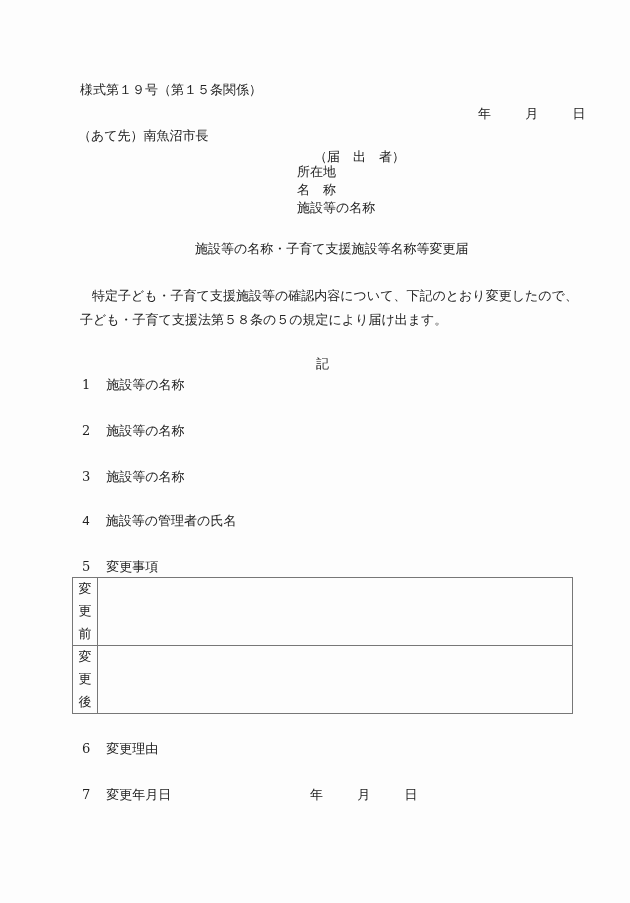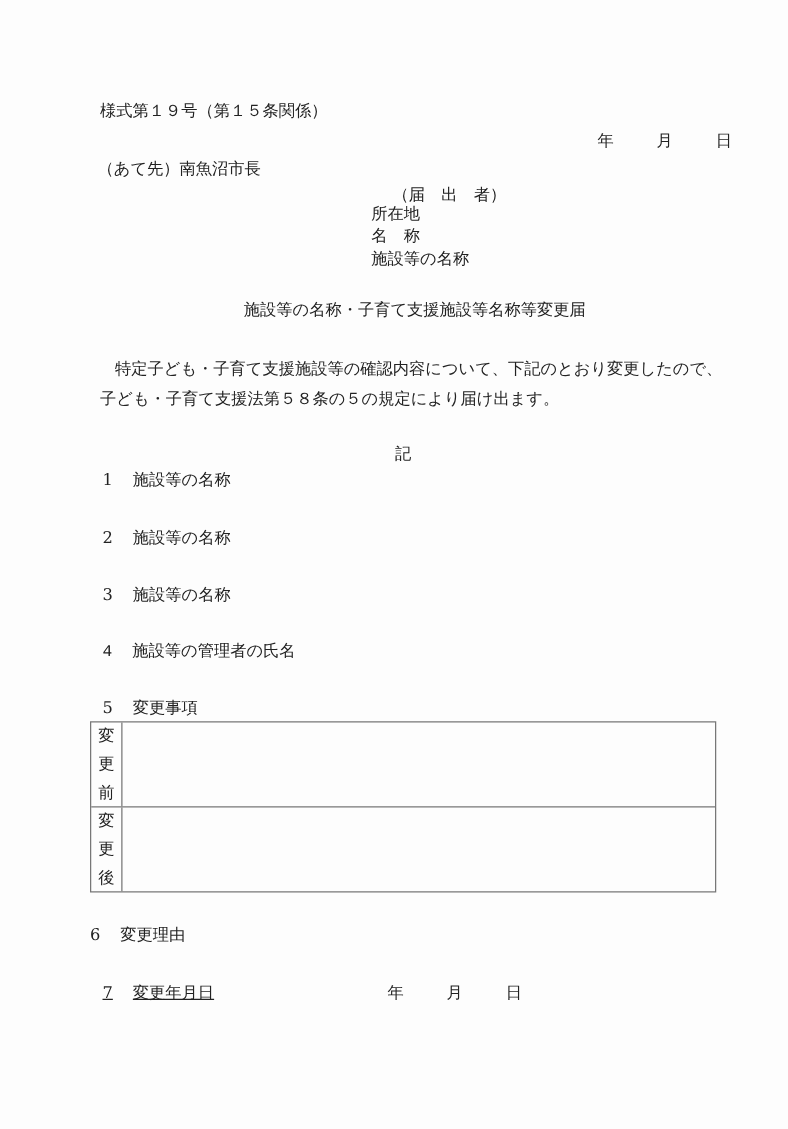--- a/index.html
+++ b/index.html
@@ -84,24 +84,24 @@
   <div class="row r2">
     <div class="label">
       <span>変</span>
       <span>更</span>
       <span>後</span>
     </div>
     <div class="content"></div>
   </div>
 </div>
 
-<div class="abs" style="left:72px;top:741px;text-align:center;">
+<div class="abs" style="left:82px;top:741px;text-align:center;">
   <span>6</span><span style="display:inline-block;width:16px"></span><span>変更理由</span>
 </div>
-<div class="abs" style="left:82px;top:787px;text-decoration:underline;">
+<div class="abs" style="left:82px;top:787px;">
   <span>7</span><span style="display:inline-block;width:16px"></span><span>変更年月日</span>
 </div>
 
 <div class="abs date-row" style="left:310px;top:787px;">
   <span>年</span>
   <span style="width:26px"></span>
   <span>月</span>
   <span style="width:26px"></span>
   <span>日</span>
 </div>

